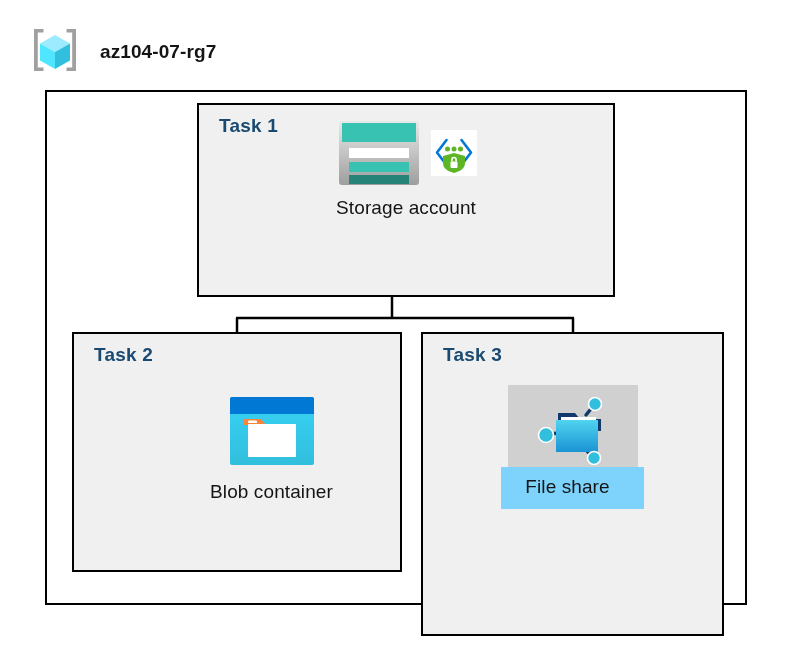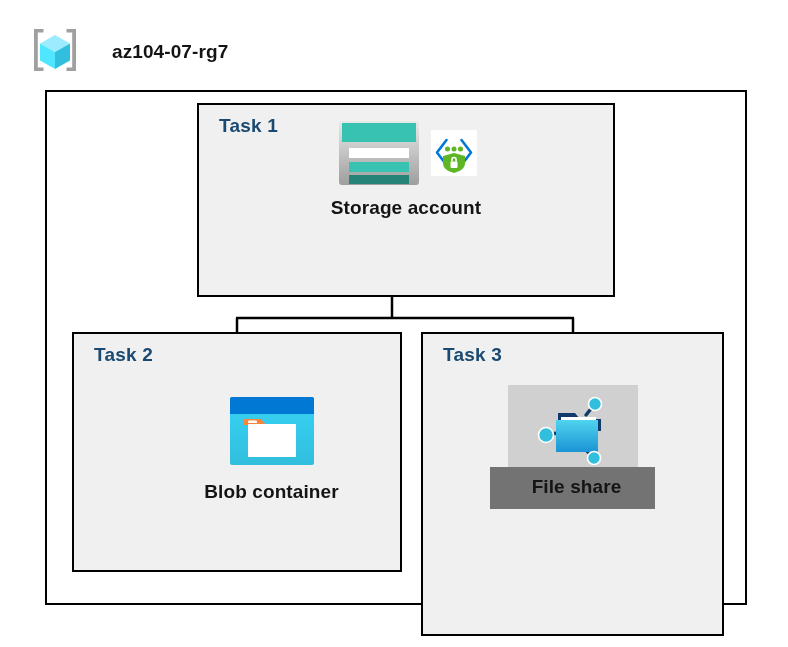--- a/index.html
+++ b/index.html
@@ -21,21 +21,20 @@
 
   
   #header {
     position: absolute;
     left: 30px;
     top: 26px;
     width: 300px;
     height: 52px;
     display: flex;
     align-items: center;
-    gap: 12px;
   }
   #rg-icon {
     width: 50px;
     height: 46px;
     flex: 0 0 auto;
   }
   #header-title {
     margin-left: 20px;
     font-size: 19px;
     font-weight: bold;
@@ -84,21 +83,21 @@
     display: flex;
     flex-direction: column;
     align-items: center;
   }
   #node-storage { left: 197px; top: 118px; width: 418px; }
   #node-blob    { left: 72px;  top: 395px; width: 303px; padding-left: 48px; }
   #node-file    { left: 421px; top: 385px; width: 303px; }
 
   .node-caption {
     font-size: 19px;
-    font-weight: bold;
+    font-weight: normal;
     color: #141414;
     white-space: nowrap;
     letter-spacing: 0.1px;
   }
 
   
   #storage-icon-row {
     display: flex;
     align-items: center;
     gap: 8px;
@@ -110,22 +109,22 @@
   #blob-glyph { width: 88px; height: 72px; display: block; margin-bottom: 14px; }
 
   
   #file-icon-wrap {
     background: #d0d0d0;
     padding: 6px 26px 0 26px;
     line-height: 0;
   }
   #file-glyph { width: 78px; height: 78px; display: block; }
   #file-caption-wrap {
-    background: #737373;
-    padding: 9px 34px 11px 42px;
+    background: #7dd3fc;
+    padding: 9px 34px 11px 24px;
     margin-top: -2px;
   }
 
   
   #connectors {
     position: absolute;
     left: 0;
     top: 0;
     width: 788px;
     height: 647px;

